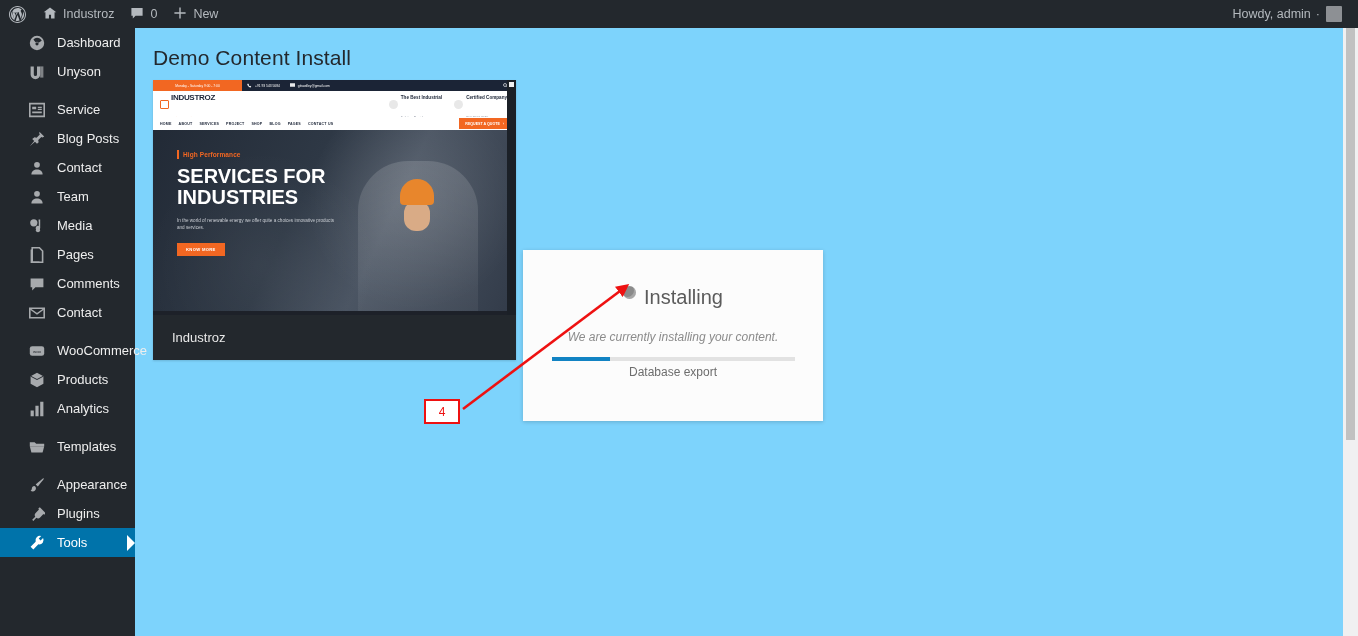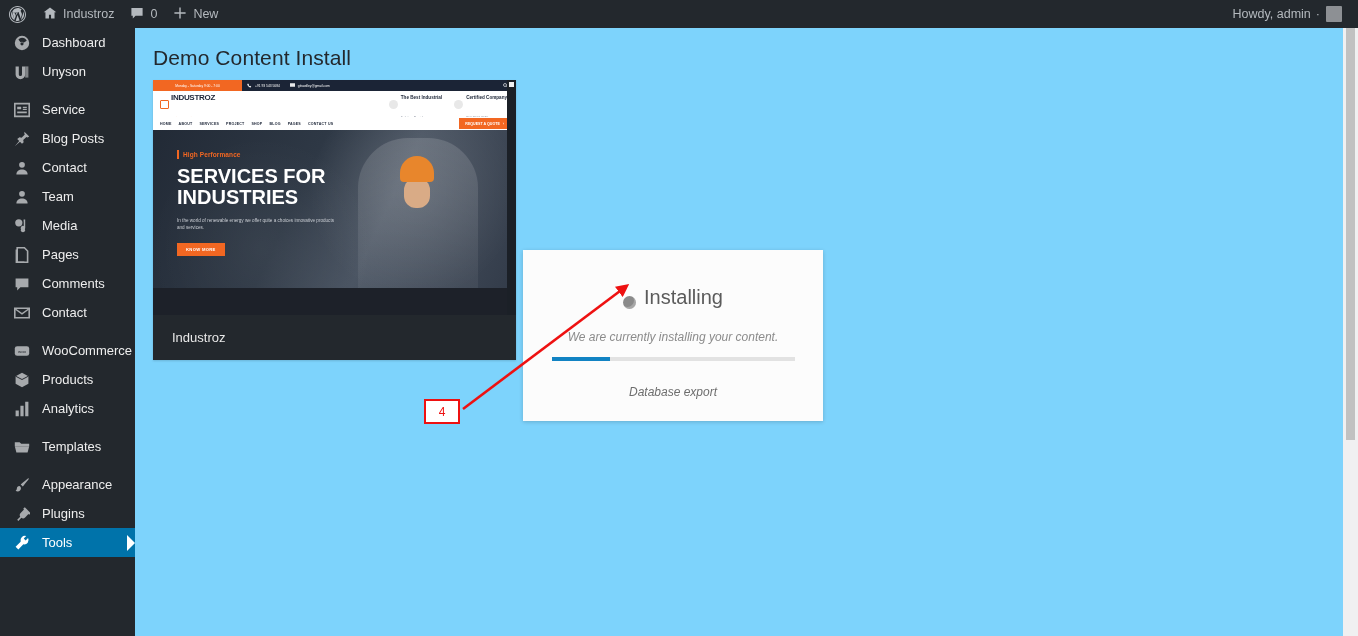--- a/index.html
+++ b/index.html
@@ -30,21 +30,21 @@
     border-radius: 1px; display:inline-block;
   }
 
   
   .sidebar {
     position: absolute; top: 28px; left: 0; width: 135px; height: 608px;
     background: #23282d; z-index: 30;
   }
   .menu-item {
     position: relative; display: flex; align-items: center;
-    height: 29px; padding-left: 12px; gap: 10px;
+    height: 29px; padding-left: 27px; gap: 10px;
     font-size: 13px; color: #eee; line-height: 1;
   }
   .menu-item .mi-icon {
     width: 20px; height: 20px; display: flex; align-items: center; justify-content: center;
     color: #a7aaad; flex: 0 0 20px;
   }
   .menu-item .mi-icon svg { display:block; fill: #a7aaad; }
   .menu-item.active { background: #0073aa; color: #fff; }
   .menu-item.active .mi-icon svg { fill: #fff; }
   .menu-item.active::after {
@@ -87,21 +87,21 @@
   .t-feat .f .tx { line-height:1.25; }
   .t-feat .f .t1 { font-size:4.6px; font-weight:700; color:#1b2436; }
   .t-feat .f .t2 { font-size:3.3px; color:#7a8190; }
   .t-nav { background:#fff; height: 13px; display:flex; align-items:center; position:relative; }
   .t-nav ul { list-style:none; display:flex; gap: 7px; padding-left: 7px; }
   .t-nav li { font-size: 3.6px; font-weight:700; color:#1b2436; letter-spacing:.2px; }
   .t-quote {
     position:absolute; right: 6px; top:1px; height: 11px; background:#f26722; color:#fff;
     font-size: 3.6px; font-weight:700; display:flex; align-items:center; padding: 0 6px; gap:3px;
   }
-  .t-hero { position: relative; height: 158px; background: #2b3340; overflow:hidden; }
+  .t-hero { position: relative; height: 181px; background: #2b3340; overflow:hidden; }
   .t-hero .bgphoto {
     position:absolute; inset:0;
     background:
       radial-gradient(circle at 72% 40%, rgba(255,255,255,.10), transparent 38%),
       radial-gradient(circle at 30% 75%, rgba(255,255,255,.05), transparent 40%),
       linear-gradient(115deg,#222a36 0%,#2e3845 40%,#4a5462 62%,#323b49 100%);
   }
   .t-hero .worker {
     position:absolute; right: 38px; bottom:0; width: 120px; height: 150px;
     background: linear-gradient(180deg, rgba(255,255,255,.14), rgba(255,255,255,.05));
@@ -135,36 +135,36 @@
     padding-left: 19px; color:#e8e8e8; font-size: 13px;
   }
 
   
   .modal {
     position: absolute; left: 388px; top: 222px; width: 300px; height: 171px;
     background: #fcfcfc; box-shadow: 0 1px 4px rgba(0,0,0,.18);
     display:flex; flex-direction:column; align-items:center;
   }
   .modal-title {
-    margin-top: 36px; display:flex; align-items:flex-end; gap:8px;
+    margin-top: 36px; display:flex; align-items:flex-start; gap:8px;
     font-size: 20px; color: #5b5b5b; font-weight: 400;
   }
   .spinner {
     width: 13px; height: 13px; border-radius:50%; background:#8a8a8a;
     display:inline-block; box-shadow: inset -2px -2px 0 rgba(255,255,255,.25);
   }
   .modal-sub {
     margin-top: 21px; font-size: 12px; font-style: italic; color:#8b8b8b;
   }
   .progress {
     margin-top: 13px; width: 243px; height: 4px; background:#e2e2e2;
   }
   .progress .bar { height: 4px; background: #1283c3; }
   .modal-step {
-    margin-top: 24px; font-size: 12px; font-style: italic; color:#6d6d6d;
+    margin-top: 4px; font-size: 12px; color:#6d6d6d;
   }
 
   
   .anno-svg { position:absolute; left:0; top:0; width:1358px; height:636px; pointer-events:none; z-index: 60; }
   .anno-box {
     position:absolute; left: 424px; top: 399px; width: 36px; height: 25px;
     border: 2px solid #ee1111; background:#fff; color:#ee1111;
     font-size: 12px; display:flex; align-items:center; justify-content:center;
     z-index: 61;
   }

